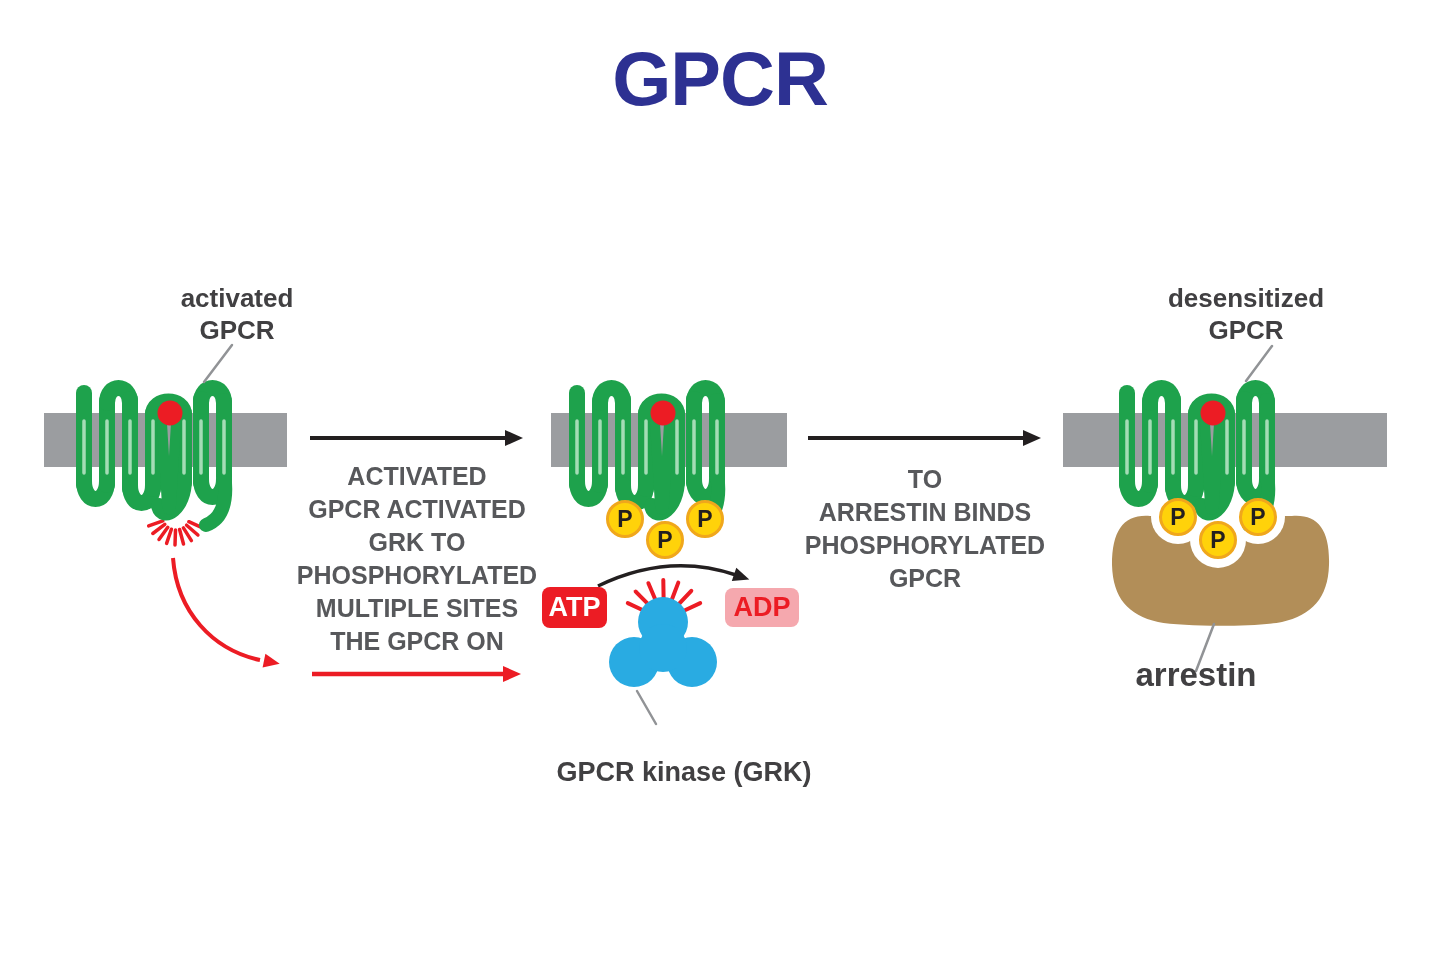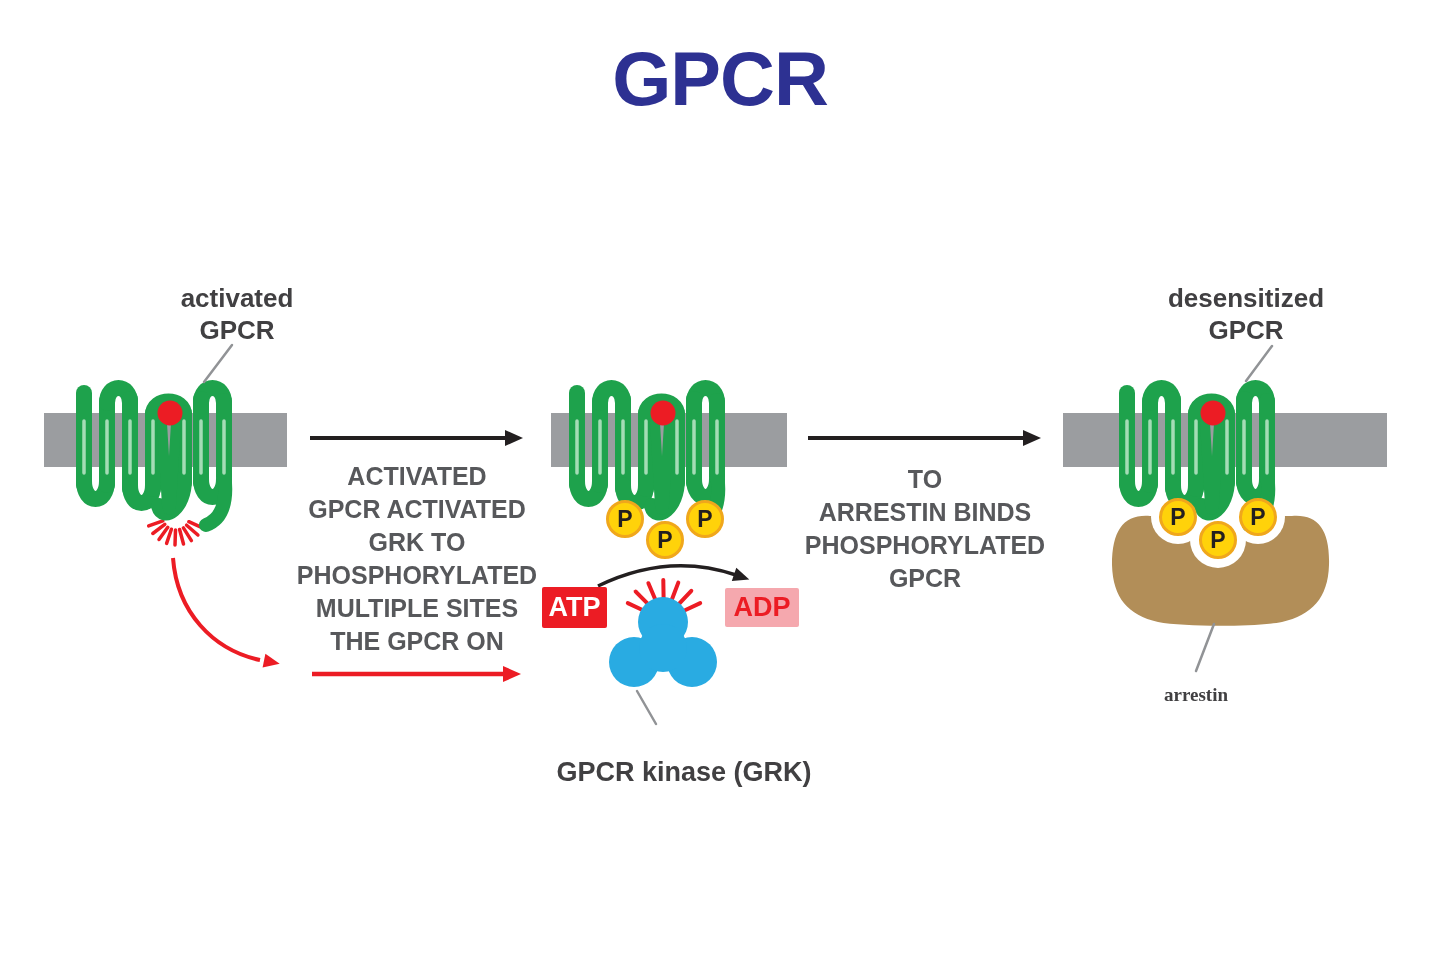--- a/index.html
+++ b/index.html
@@ -16,21 +16,21 @@
   .caption{
     text-align:center;font-weight:700;font-size:25px;line-height:33px;
     color:var(--text-gray,#57585B);letter-spacing:0;
   }
   .label{
     text-align:center;font-weight:700;color:var(--text-dark,#414042);
   }
   .label.two-line{font-size:26px;line-height:32px;}
   .molbox{
     display:flex;align-items:center;justify-content:center;
-    font-weight:700;font-size:27px;border-radius:2px;
+    font-weight:700;font-size:27px;border-radius:8px;
   }
   .atp{background:var(--red,#EC1C24);color:#ffffff;}
   .adp{background:var(--pink,#F5A8AE);color:var(--red,#EC1C24);}
   svg text{font-family:"Liberation Sans", sans-serif;font-weight:700;}
 </style>
 </head>
 <body>
 
 <div class="canvas">
 
@@ -190,15 +190,15 @@
     <div>ARRESTIN BINDS</div>
     <div>PHOSPHORYLATED</div>
     <div>GPCR</div>
   </div>
 
   <div class="abs molbox atp" style="left:542px;top:587px;width:65px;height:41px;">ATP</div>
   <div class="abs molbox adp" style="left:725px;top:588px;width:74px;height:39px;text-align:right;">ADP</div>
 
   <div class="abs label" style="left:534px;top:728px;width:300px;font-size:27px;margin-top:29px;">GPCR kinase (GRK)</div>
 
-  <div class="abs label" style="left:1096px;top:684px;width:200px;font-size:19px;font-family:Liberation Serif, serif;">arrestin</div>
+  <div class="abs label" style="left:1096px;top:656px;width:200px;font-size:33px;">arrestin</div>
 
 </div>
 
 </body></html>

